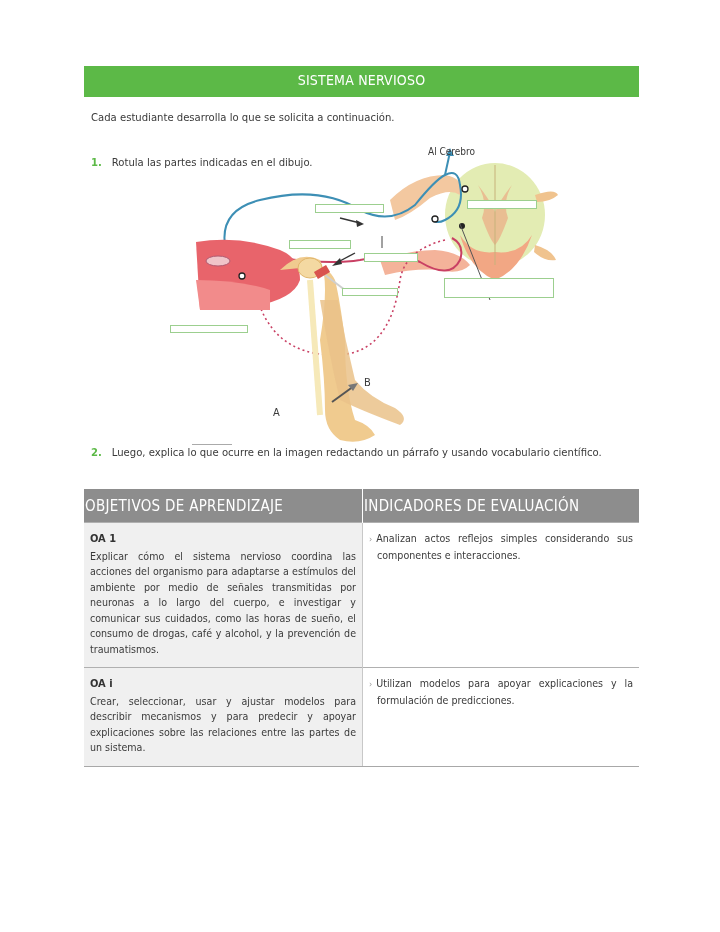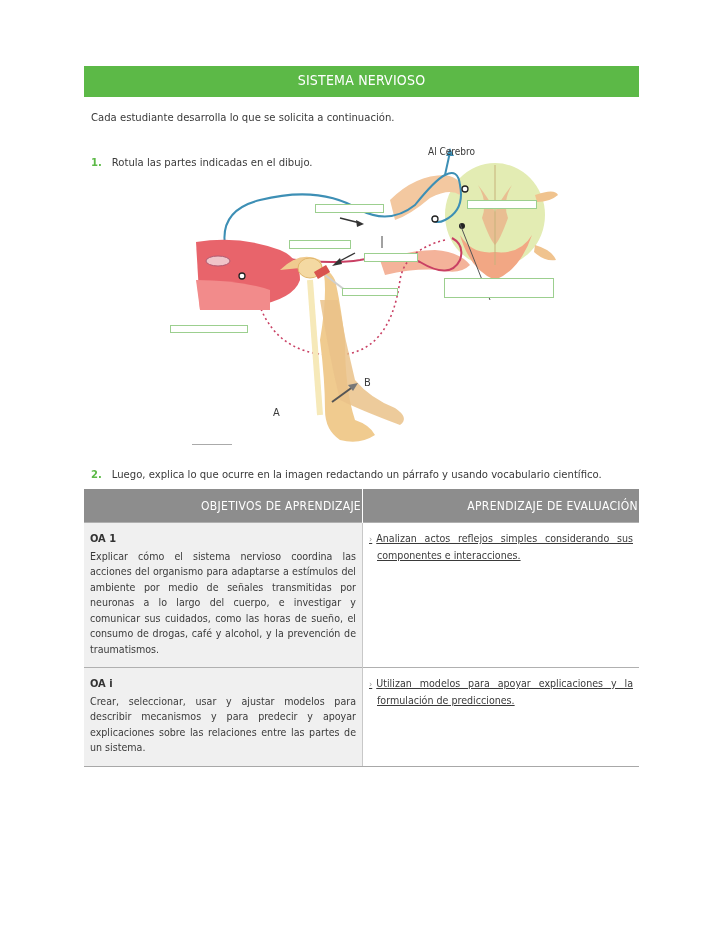--- a/index.html
+++ b/index.html
@@ -2,33 +2,33 @@
 <html><head>
 <meta charset="utf-8">
 <style>
   html, body { margin:0; padding:0; background:#ffffff; }
   body { width:720px; height:932px; position:relative; font-family:"DejaVu Sans Condensed","DejaVu Sans", sans-serif; color:#3a3a3a; overflow:hidden; }
   .banner { position:absolute; left:84px; top:66px; width:555px; height:31px; background:#5cb947; color:#fff; font-size:14px; text-align:center; line-height:29px; letter-spacing:0.2px; }
   .intro { position:absolute; left:91px; top:111px; font-size:11.2px; color:#3a3a3a; }
   .q { position:absolute; left:91px; font-size:11.2px; color:#3a3a3a; }
   .q .num { color:#5cb947; font-weight:bold; margin-right:10px; }
   .q1 { top:124px;margin-top:32px; }
-  .q2 { top:468px; }
+  .q2 { top:446px; }
   .figure { position:absolute; left:160px; top:140px; width:400px; height:320px; }
   .label-box { position:absolute; background:#fff; border:1px solid #9ccf8f; }
   .fig-text { position:absolute; font-size:10px; color:#3a3a3a; }
   table.oa { position:absolute; left:84px; top:489px; width:555px; border-collapse:collapse; font-size:10.6px; }
-  table.oa th { background:#8d8d8d; color:#fff; font-weight:normal; height:31px; font-size:12px; letter-spacing:0.3px; text-align:right; }
+  table.oa th { background:#8d8d8d; color:#fff; font-weight:normal; height:31px; font-size:15px; letter-spacing:0.3px; text-align:left; }
   table.oa th.left { border-right:1px solid #fff; width:276px; }
   .sub td { color:#6bbf5a; text-align:center; font-size:11px; padding:4px 8px; height:32px; vertical-align:middle; }
   .sub td.left { background:#f0f0f0; border-right:1px solid #bcbcbc; }
   .sub td.right { background:#fff; line-height:16px; }
   .row td { vertical-align:top; padding:8px 6px 10px 6px; border-top:1.5px solid #b0b0b0; line-height:15.5px; }
   .row td.left { background:#f0f0f0; border-right:1px solid #c8c8c8; }
-  .row td.right { background:#fff; text-align:justify;text-decoration:underline; }
+  .row td.right { background:#fff; text-align:justify; }
   .row.last td { border-bottom:1.5px solid #a8a8a8; }
   .oa-title { font-weight:bold; font-size:11px; color:#333; margin-bottom:2px; }
   .oa-desc { text-align:justify; color:#3a3a3a; }
   .bullet { color:#999; margin-right:4px; font-size:9px; }
   .ind { display:block; padding-left:8px; text-indent:-8px; color:#3a3a3a; }
 </style>
 </head>
 <body>
 
 <div class="banner">
@@ -110,21 +110,21 @@
 </div>
 
 <div class="q q2">
   <span class="num">2.</span><span>Luego, explica lo que ocurre en la imagen redactando un párrafo y usando vocabulario científico.</span>
 </div>
 
 <table class="oa">
   <tbody>
       <tr>
     <th class="left">OBJETIVOS DE APRENDIZAJE</th>
-    <th>APRENDIZAJE DE EVALUACIÓN</th>
+    <th>INDICADORES DE EVALUACIÓN</th>
   </tr>
   <tr class="row" style="height:118px;">
     <td class="left">
       <div class="oa-title">OA 1</div>
       <div class="oa-desc">Explicar cómo el sistema nervioso coordina las acciones del organismo para adaptarse a estímulos del ambiente por medio de señales transmitidas por neuronas a lo largo del cuerpo, e investigar y comunicar sus cuidados, como las horas de sueño, el consumo de drogas, café y alcohol, y la prevención de traumatismos.</div>
     </td>
     <td class="right">
       <span class="ind"><span class="bullet">›</span><span>Analizan actos reflejos simples considerando sus componentes e interacciones.</span></span>
     </td>
   </tr>

